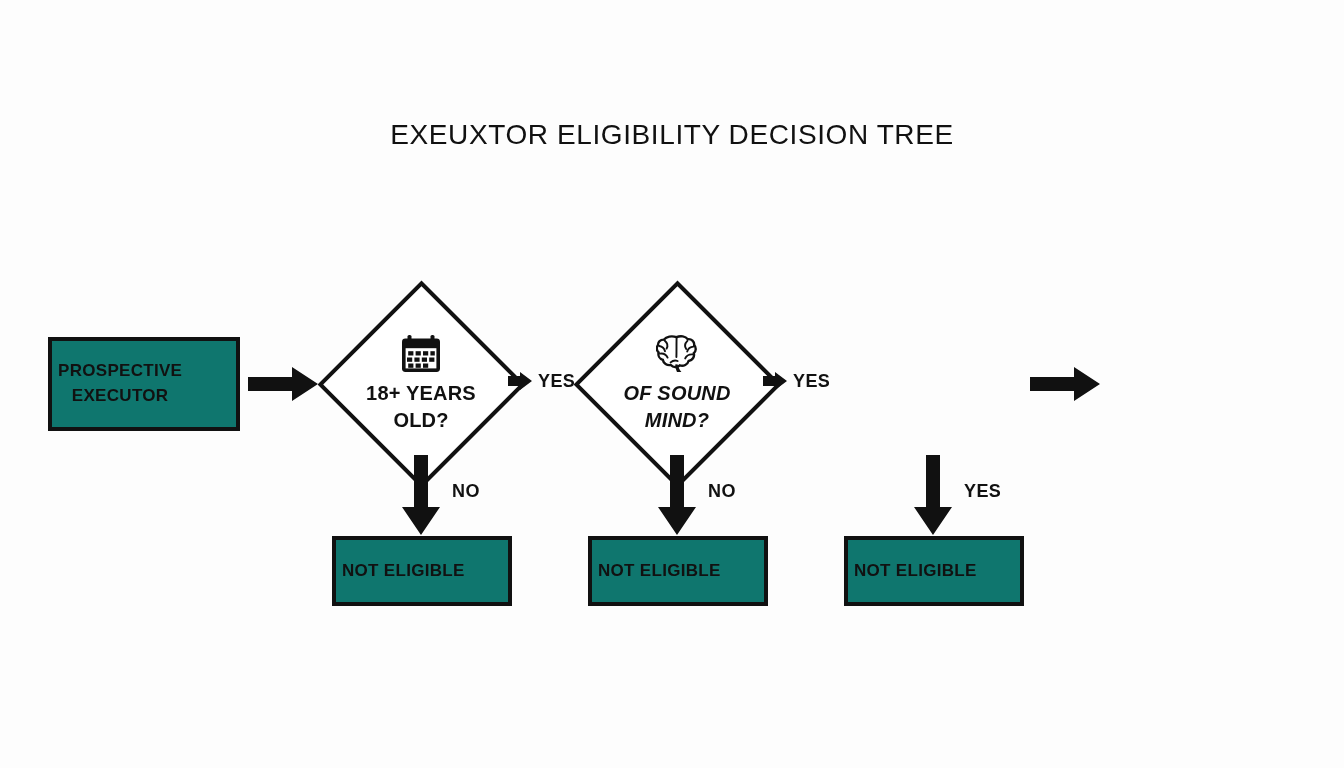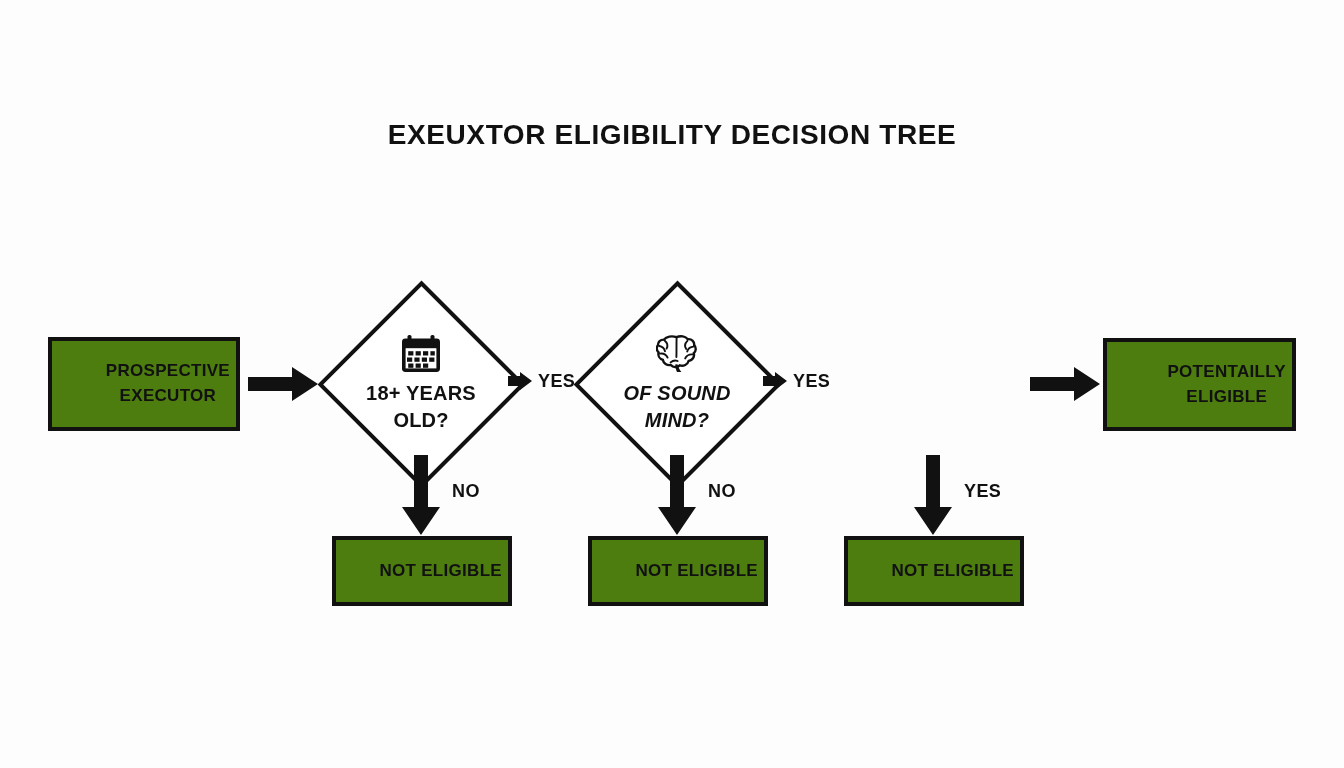--- a/index.html
+++ b/index.html
@@ -18,35 +18,35 @@
   }
 
   
   #diagram-title {
     position: absolute;
     left: 0;
     top: 119px;
     width: 1344px;
     text-align: center;
     font-size: 28px;
-    font-weight: bold;
+    font-weight: normal;
     letter-spacing: 0.6px;
     color: #111111;
     white-space: nowrap;
   }
 
   
   .node-box {
     position: absolute;
     box-sizing: border-box;
-    background: #4d7c0f;
+    background: #0f766e;
     border: 4px solid #111111;
     display: flex;
     align-items: center;
-    justify-content: flex-end;
+    justify-content: flex-start;
     text-align: center;
   }
   .node-box .box-label {
     font-size: 17px;
     font-weight: bold;
     line-height: 1.45;
     letter-spacing: 0.3px;
     color: #111111;
     padding: 0 6px;
   }
@@ -219,24 +219,20 @@
     </svg>
   </div>
 
 
   <div class="arrow-h" style="left:1030px; top:364px; width:72px; height:40px;">
     <svg width="72" height="40" viewBox="0 0 72 40">
       <path d="M0,13 L44,13 L44,3 L70,20 L44,37 L44,27 L0,27 Z" fill="#111111"></path>
     </svg>
   </div>
 
-  <div class="node-box terminal" style="left:1103px; top:338px; width:193px; height:93px;">
-    <span class="box-label" style="white-space: pre-line;">POTENTAILLY
-ELIGIBLE</span>
-  </div>
 
   <div class="arrow-v" style="left:400px; top:455px; width:42px; height:82px;">
     <svg width="42" height="82" viewBox="0 0 42 82">
       <path d="M14,0 L28,0 L28,52 L40,52 L21,80 L2,52 L14,52 Z" fill="#111111"></path>
     </svg>
   </div>
   <div class="edge-label" style="left:452px; top:481px;">NO</div>
 
   <div class="node-box terminal" style="left:332px; top:536px; width:180px; height:70px;">
     <span class="box-label">NOT ELIGIBLE</span>

